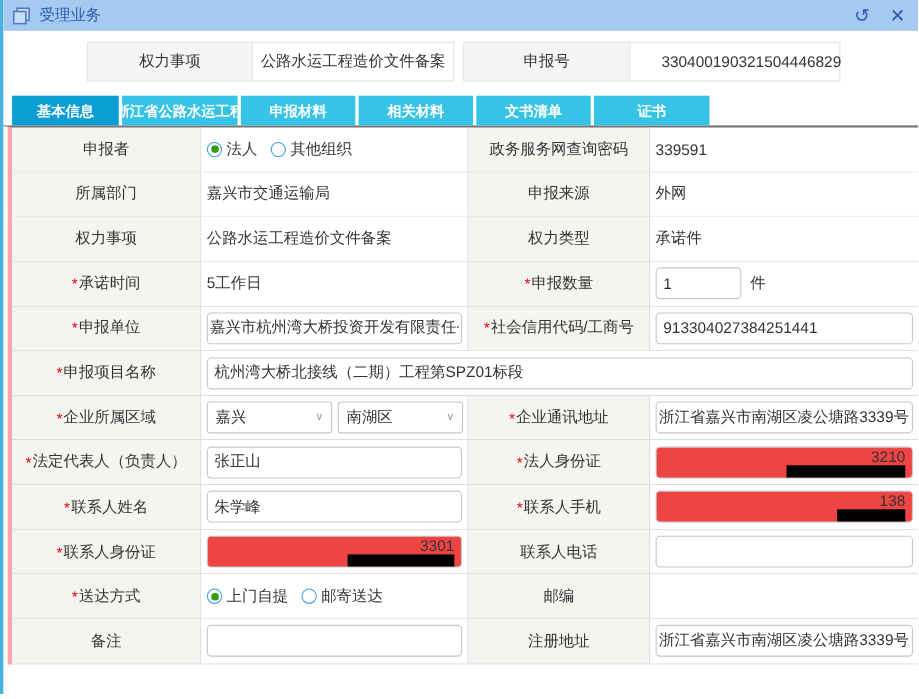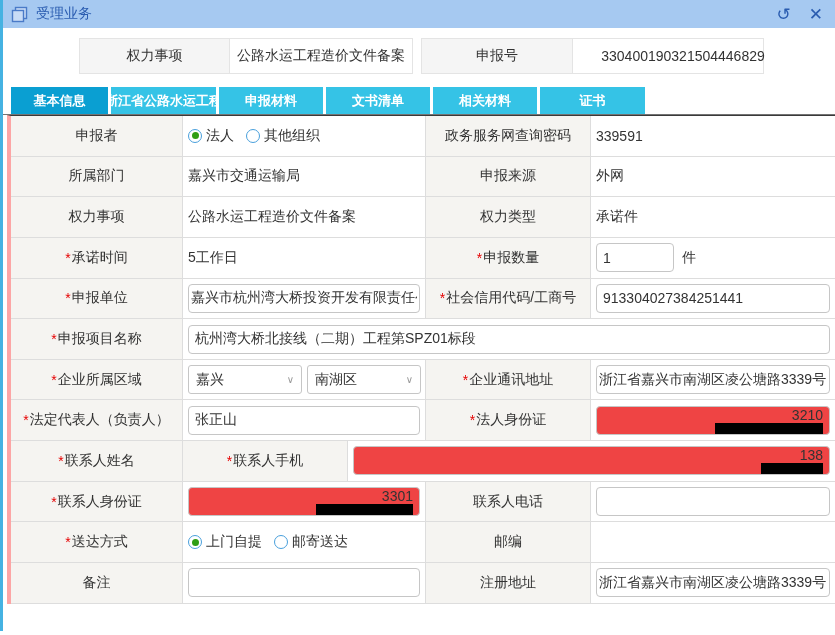--- a/index.html
+++ b/index.html
@@ -154,22 +154,22 @@
     <div class="hcell gray hc1">权力事项</div>
     <div class="hcell white hc2">公路水运工程造价文件备案</div>
     <div class="hcell gray hc3">申报号</div>
     <div class="hcell white hc4">330400190321504446829</div>
   </div>
 
   <div class="tabbar">
     <div class="tab active tw1">基本信息</div>
     <div class="tab tw2">浙江省公路水运工程</div>
     <div class="tab tw3">申报材料</div>
+    <div class="tab tw4">相关材料</div>
     <div class="tab tw5">文书清单</div>
-    <div class="tab tw4">相关材料</div>
     <div class="tab tw6">证书</div>
   </div>
 
   <div class="form">
 
     <div class="row">
       <div class="lab">申报者</div>
       <div class="fld">
         <span class="radio">
             <span class="dot"></span>
@@ -294,20 +294,23 @@
             <span></span>
         </div>
       </div>
     </div>
 
     <div class="row">
       <div class="lab">
           <span class="req">*</span>
           <span>联系人姓名</span>
         </div>
+      <div class="fld">
+        <input class="inp" value="朱学峰" style="">
+      </div>
       <div class="lab r">
           <span class="req">*</span>
           <span>联系人手机</span>
         </div>
       <div class="fld r">
         <div class="fake-inp">
           <span>138</span>
             <span class="redact rd62"></span>
             <span>72</span>
         </div>

